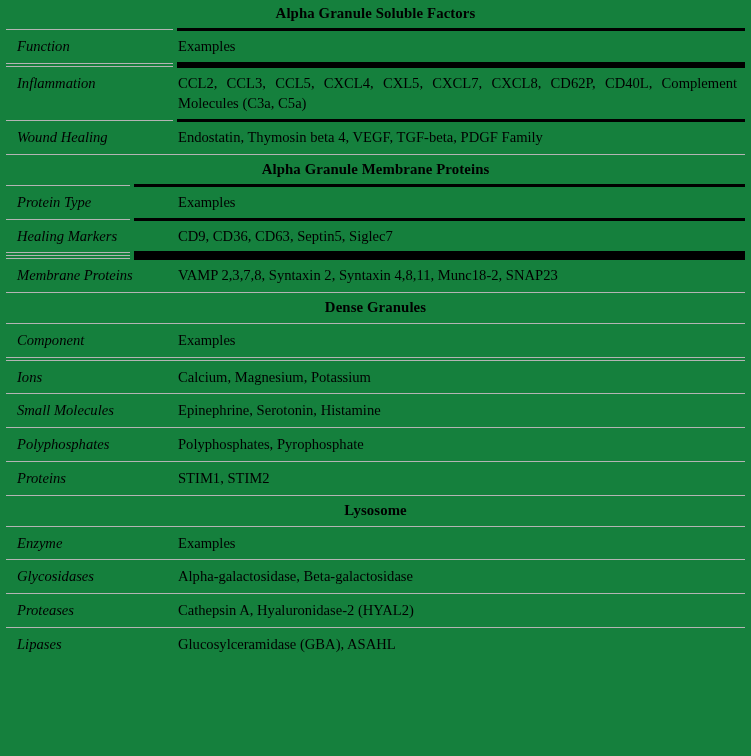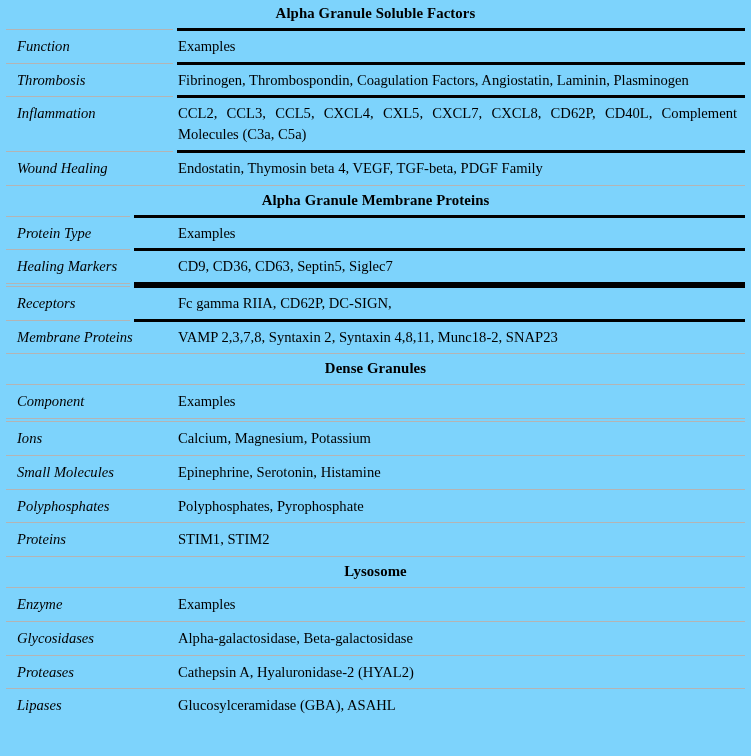--- a/index.html
+++ b/index.html
@@ -15,21 +15,21 @@
     color: #000000;
     -webkit-font-smoothing: antialiased;
   }
 
   .sheet {
     position: relative;
     width: 751px;
     height: 756px;
     box-sizing: border-box;
     padding: 0 6px;
-    background: #7dd3fc;
+    background: #15803d;
   }
 
   table.granule-table {
     width: 100%;
     border-collapse: collapse;
     table-layout: fixed;
     font-size: 14.6px;
     line-height: 1.42;
   }
 
@@ -124,24 +124,20 @@
       </tr>
       <tr class="rule-row">
         <td colspan="2">
             <div class="rule split split-a">
           <span class="seg-left"></span>
           <span class="seg-right"></span>
         </div>
           </td>
       </tr>
 
-      <tr>
-        <td class="key-cell">Thrombosis</td>
-        <td class="val-cell">Fibrinogen, Thrombospondin, Coagulation Factors, Angiostatin, Laminin, Plasminogen</td>
-      </tr>
       <tr class="rule-row">
         <td colspan="2">
             <div class="rule split split-a">
           <span class="seg-left"></span>
           <span class="seg-right"></span>
         </div>
           </td>
       </tr>
 
       <tr>
@@ -210,24 +206,20 @@
 
       <tr class="rule-row">
         <td colspan="2">
             <div class="rule split split-b">
           <span class="seg-left"></span>
           <span class="seg-right"></span>
         </div>
           </td>
       </tr>
 
-      <tr>
-        <td class="key-cell">Receptors</td>
-        <td class="val-cell">Fc gamma RIIA, CD62P, DC-SIGN,</td>
-      </tr>
       <tr class="rule-row">
         <td colspan="2">
             <div class="rule split split-b">
           <span class="seg-left"></span>
           <span class="seg-right"></span>
         </div>
           </td>
       </tr>
 
       <tr>

